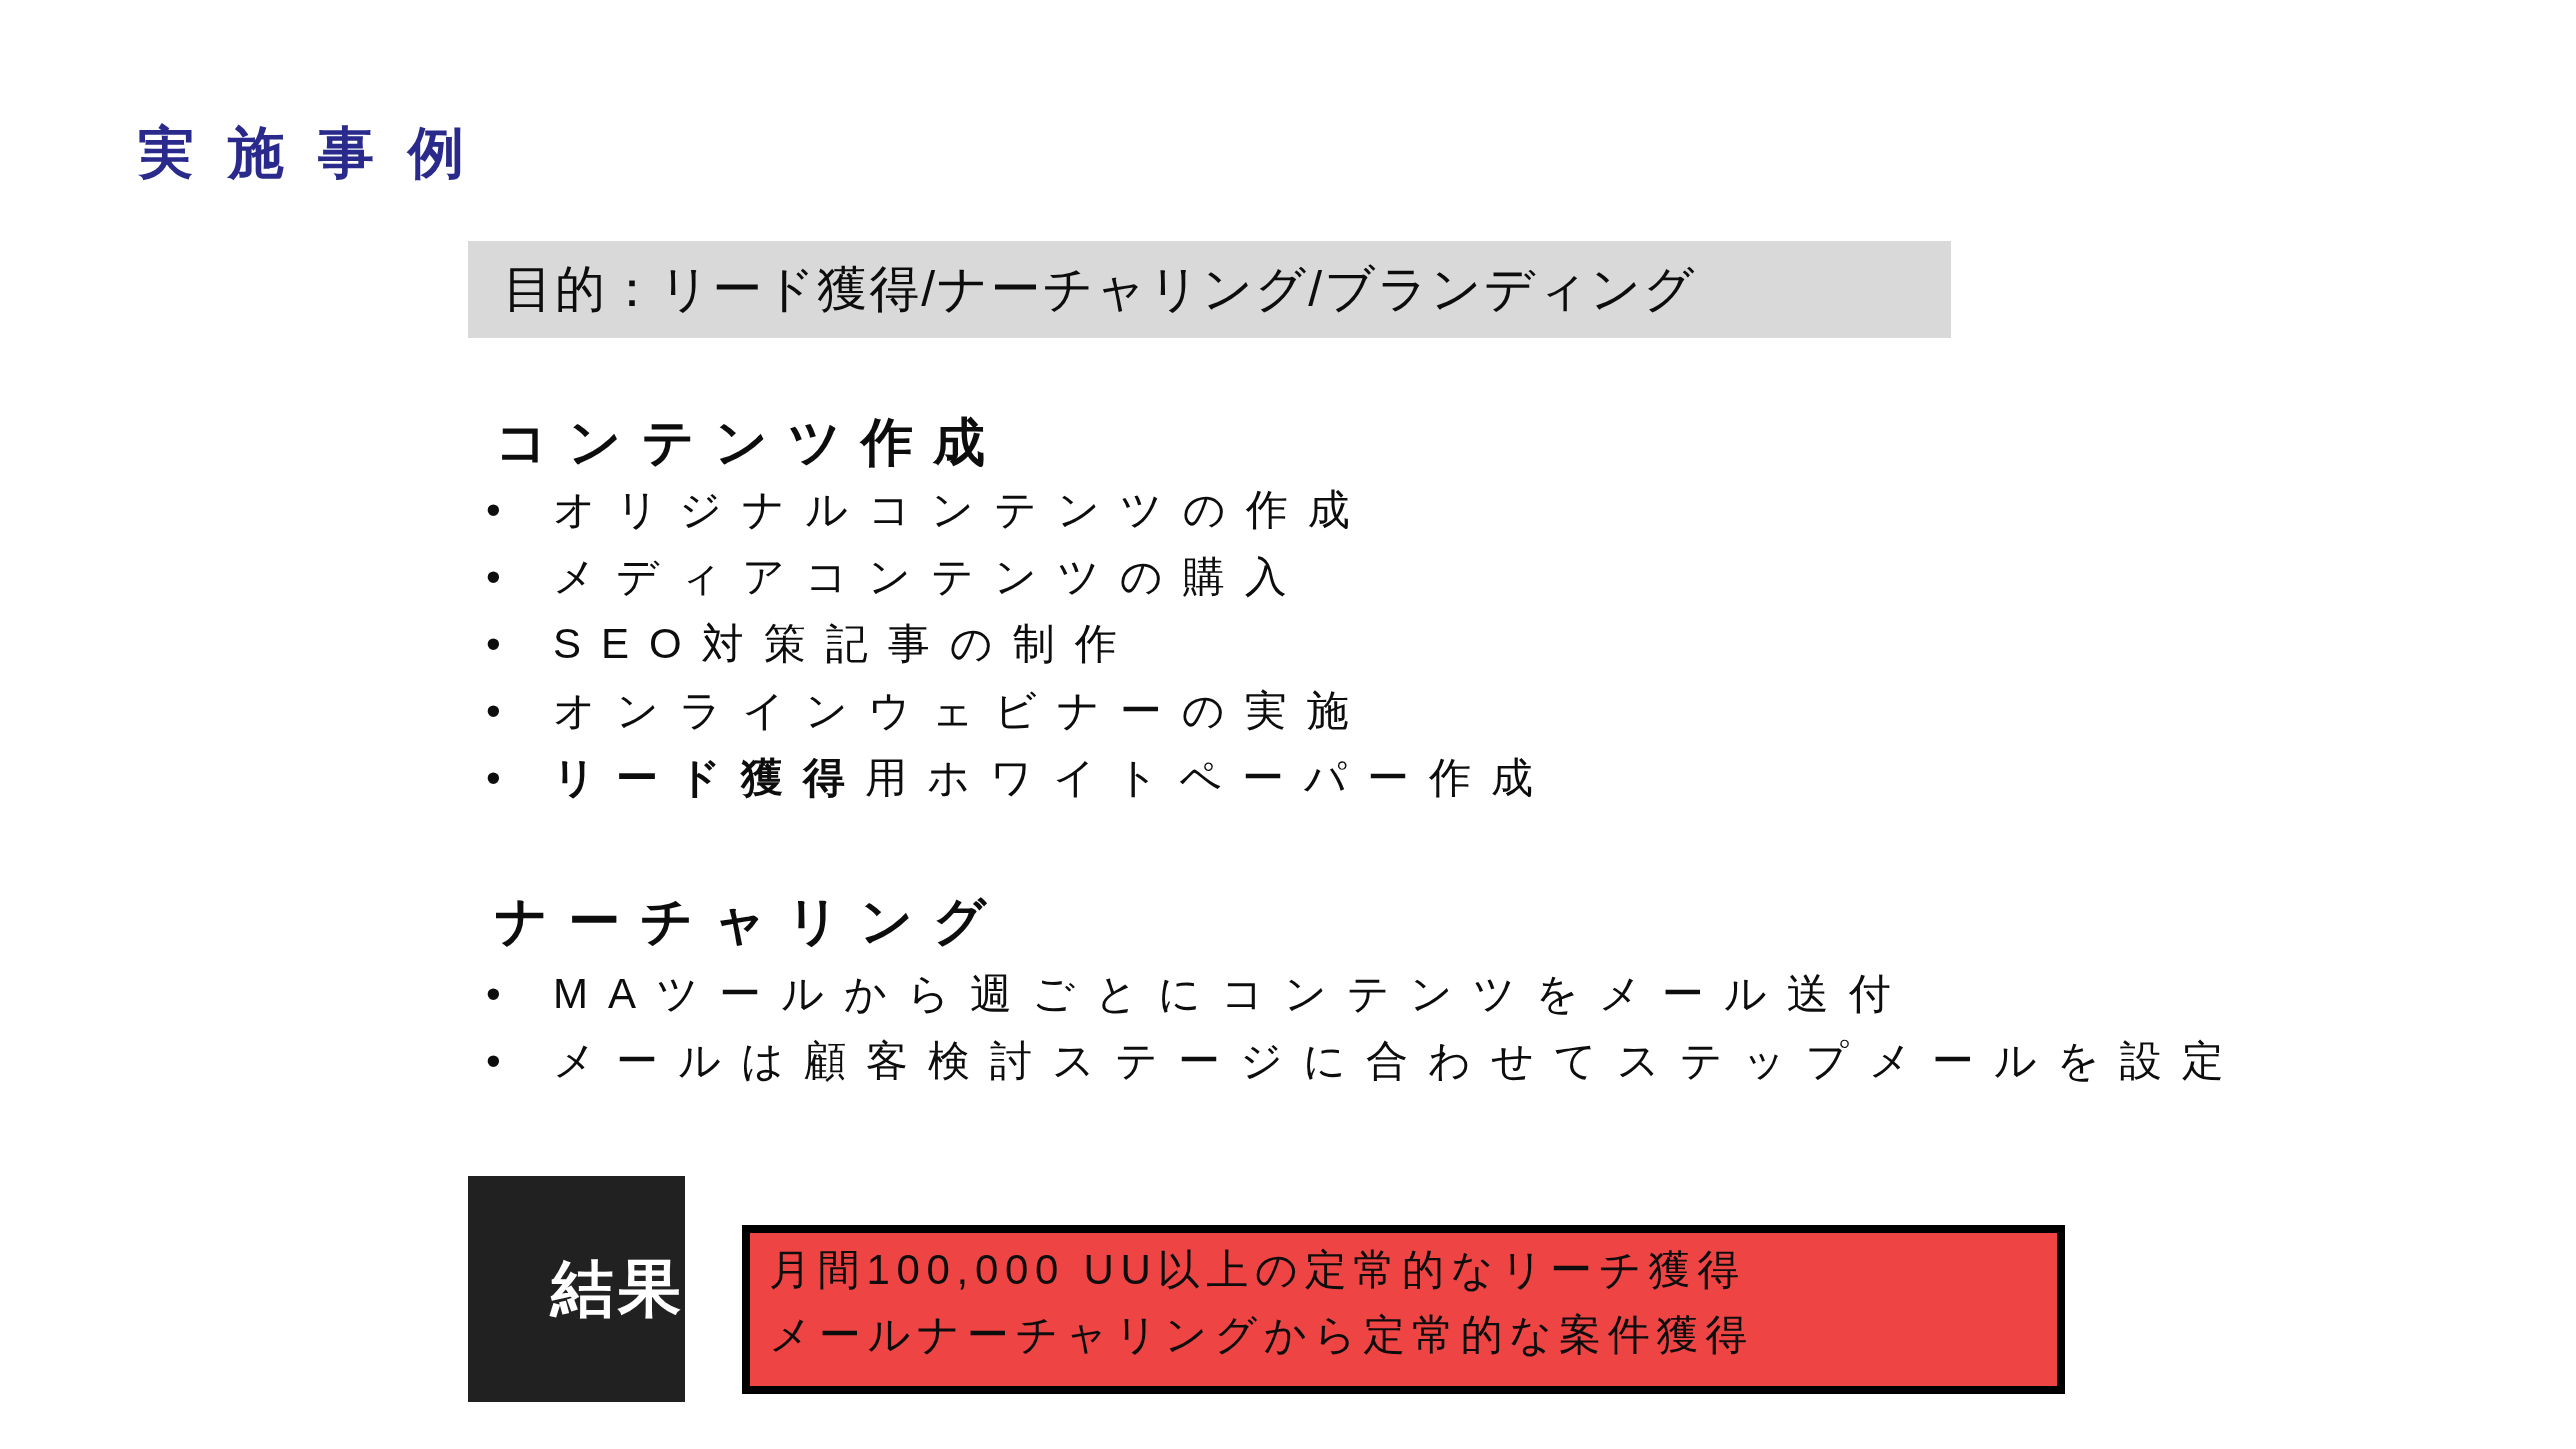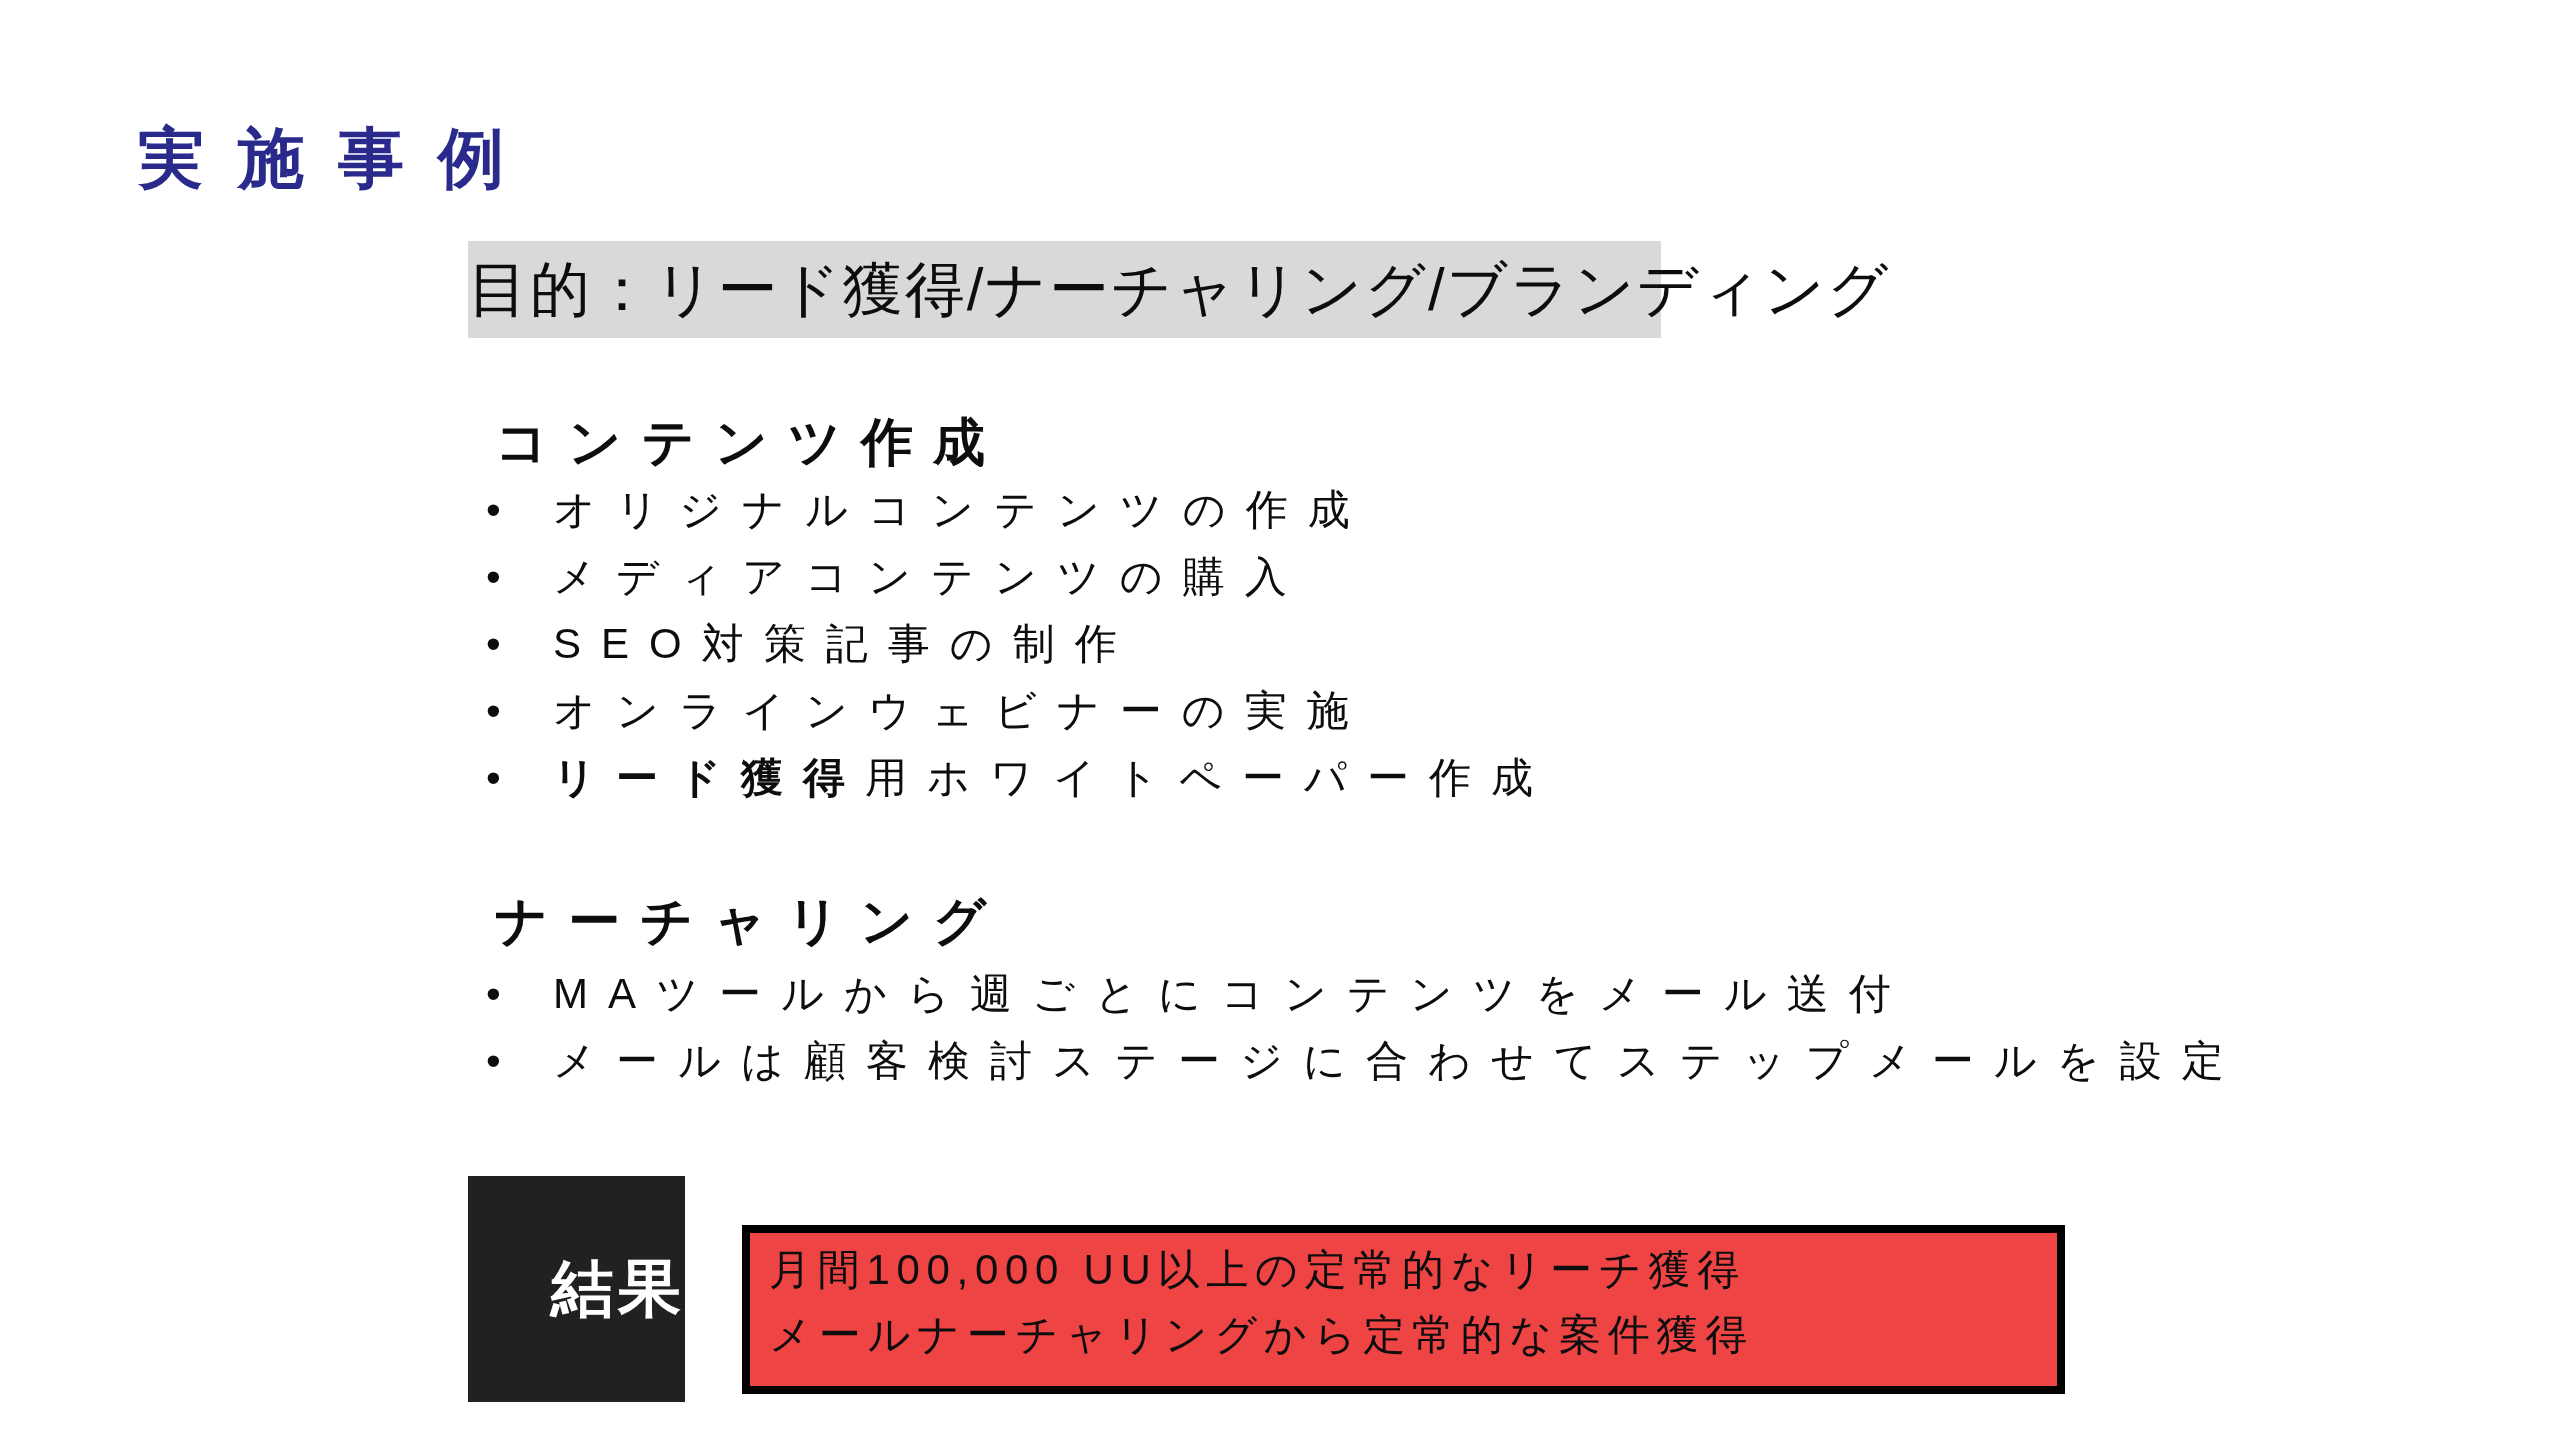--- a/index.html
+++ b/index.html
@@ -15,32 +15,32 @@
   .slide{
     position:relative;
     width:2576px;height:1449px;
     background:var(--page-bg);
     overflow:hidden;
     font-family:"Liberation Sans",sans-serif;
     color:var(--text);
   }
   .title{
     position:absolute;left:138px;top:64px;
-    font-size:66px;line-height:101px;font-weight:bold;
+    font-size:56px;line-height:101px;font-weight:bold;
     letter-spacing:34px;
     color:var(--title-color);
     white-space:nowrap;
   }
   .purpose{
     position:absolute;left:468px;top:241px;
-    width:1193px;height:97px;
+    width:1483px;height:97px;
     background:var(--purpose-bg);
-    font-size:60px;line-height:97px;
+    font-size:50px;line-height:97px;
     letter-spacing:2px;
-    box-sizing:border-box;
+    padding-left:35px;box-sizing:border-box;
     white-space:nowrap;
   }
   .section-heading{
     position:absolute;left:495px;
     font-size:52px;line-height:67px;font-weight:bold;
     letter-spacing:20px;white-space:nowrap;
   }
   .heading-1{top:409px;}
   .heading-2{top:888px;}
   .bullet-list{

